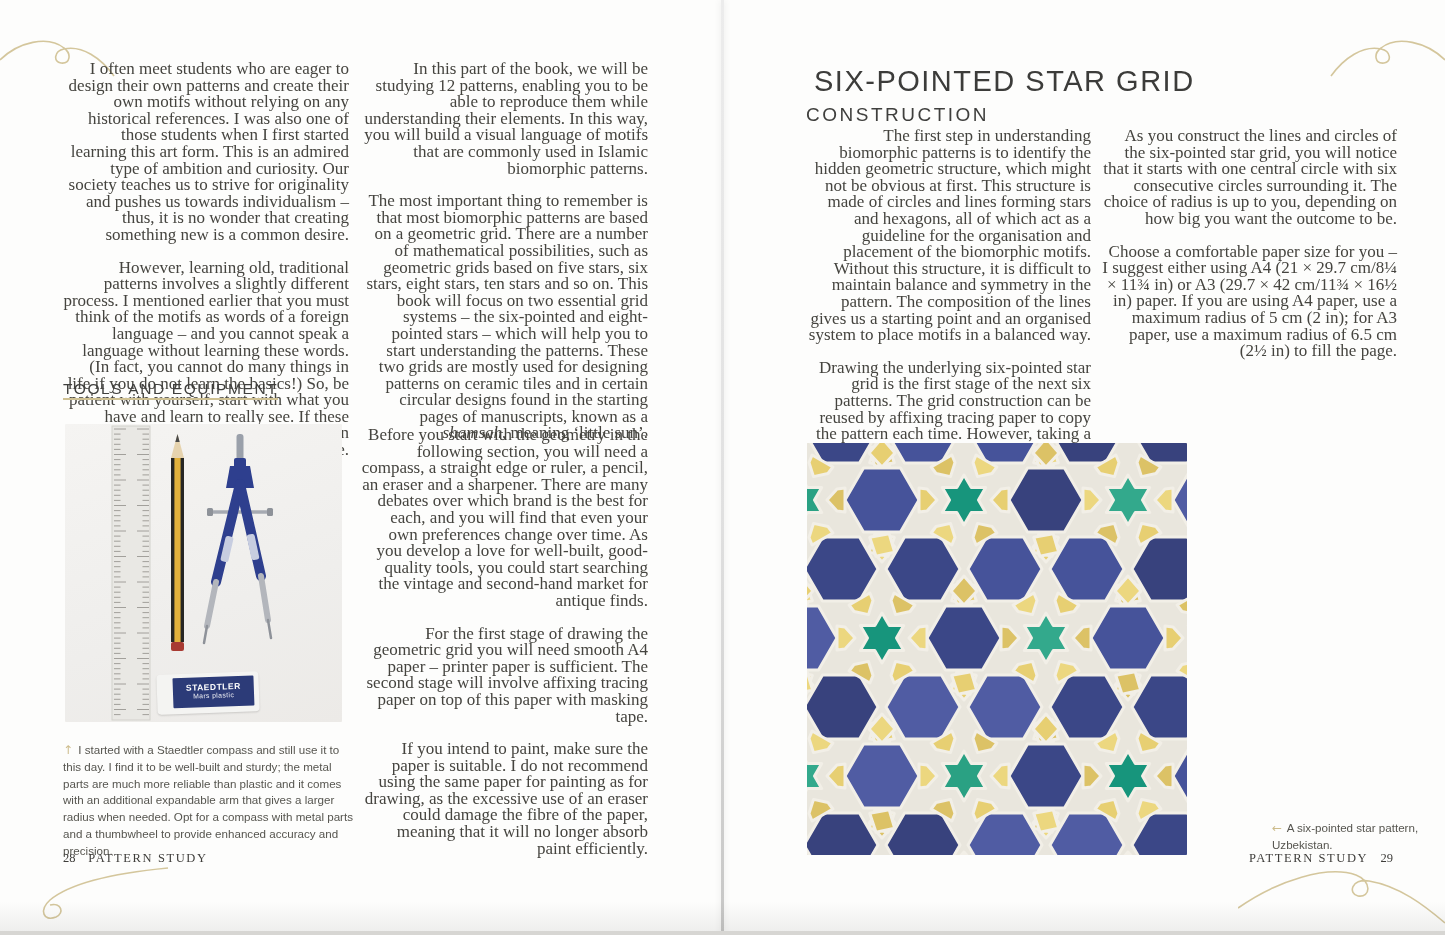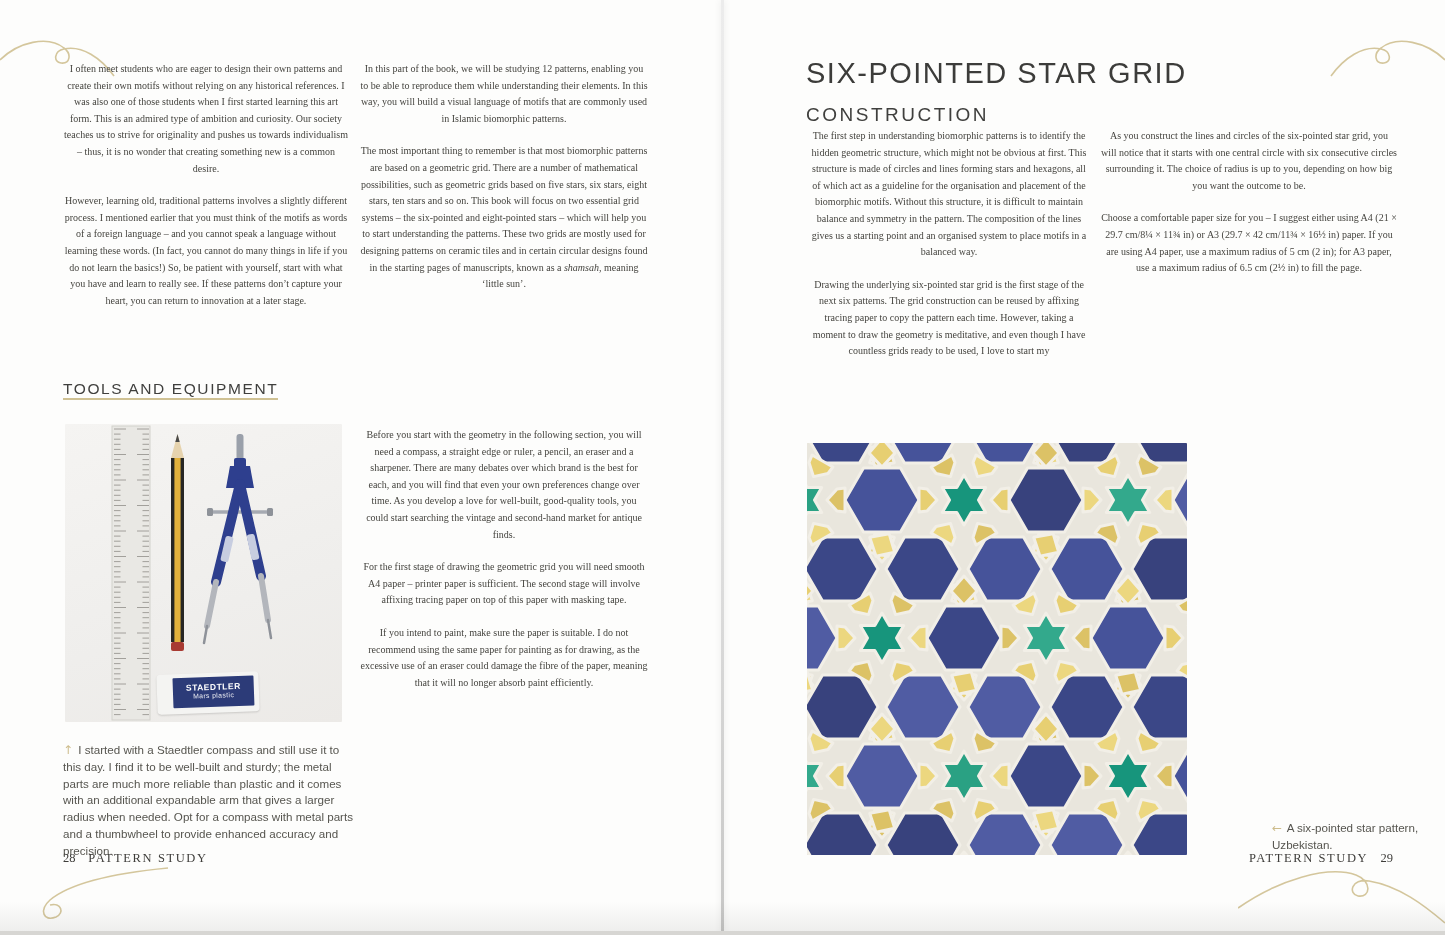--- a/index.html
+++ b/index.html
@@ -3,26 +3,26 @@
 <meta charset="utf-8">
 <style>
   html,body{margin:0;padding:0;}
   body{
     width:1445px;height:935px;position:relative;overflow:hidden;
     background:#fdfdfc;
     font-family:"Liberation Serif",serif;color:#3f3e3c;
   }
   
   .col{position:absolute;}
-  .col p{margin:0 0 16px 0;font-size:10px;line-height:16.6px;color:#45443f;text-align:center;}
+  .col p{margin:0 0 16px 0;font-size:17px;line-height:16.6px;color:#45443f;text-align:right;}
   .col p:last-child{margin-bottom:0;}
   .ital{font-style:italic;}
   .page-title{
     position:absolute;font-family:"Liberation Sans",sans-serif;font-weight:400;
-    font-size:29px;letter-spacing:1.5px;color:#3c3c3a;margin:0;
+    font-size:29px;letter-spacing:1.5px;color:#3c3c3a;margin:8px;
   }
   .page-subtitle{
     position:absolute;font-family:"Liberation Sans",sans-serif;font-weight:400;
     font-size:19px;letter-spacing:2.5px;color:#3f3f3d;margin:0;
   }
   .section-heading{
     position:absolute;font-family:"Liberation Sans",sans-serif;font-weight:400;
     font-size:15.5px;letter-spacing:1.6px;color:#3f3f3d;margin:0;
     border-bottom:2px solid #cfc193;
   }

